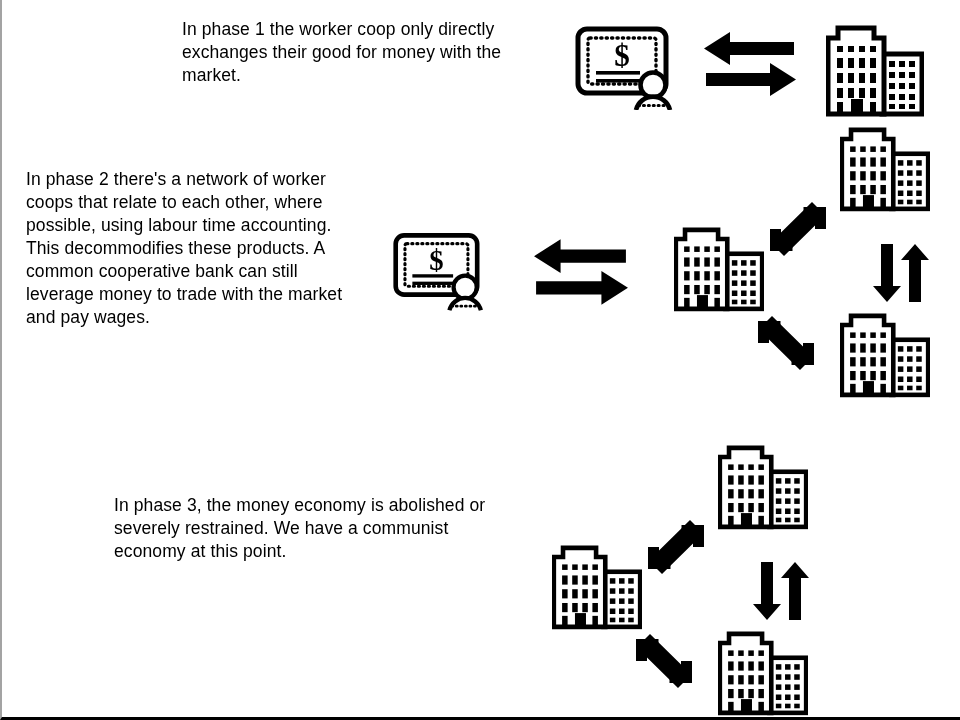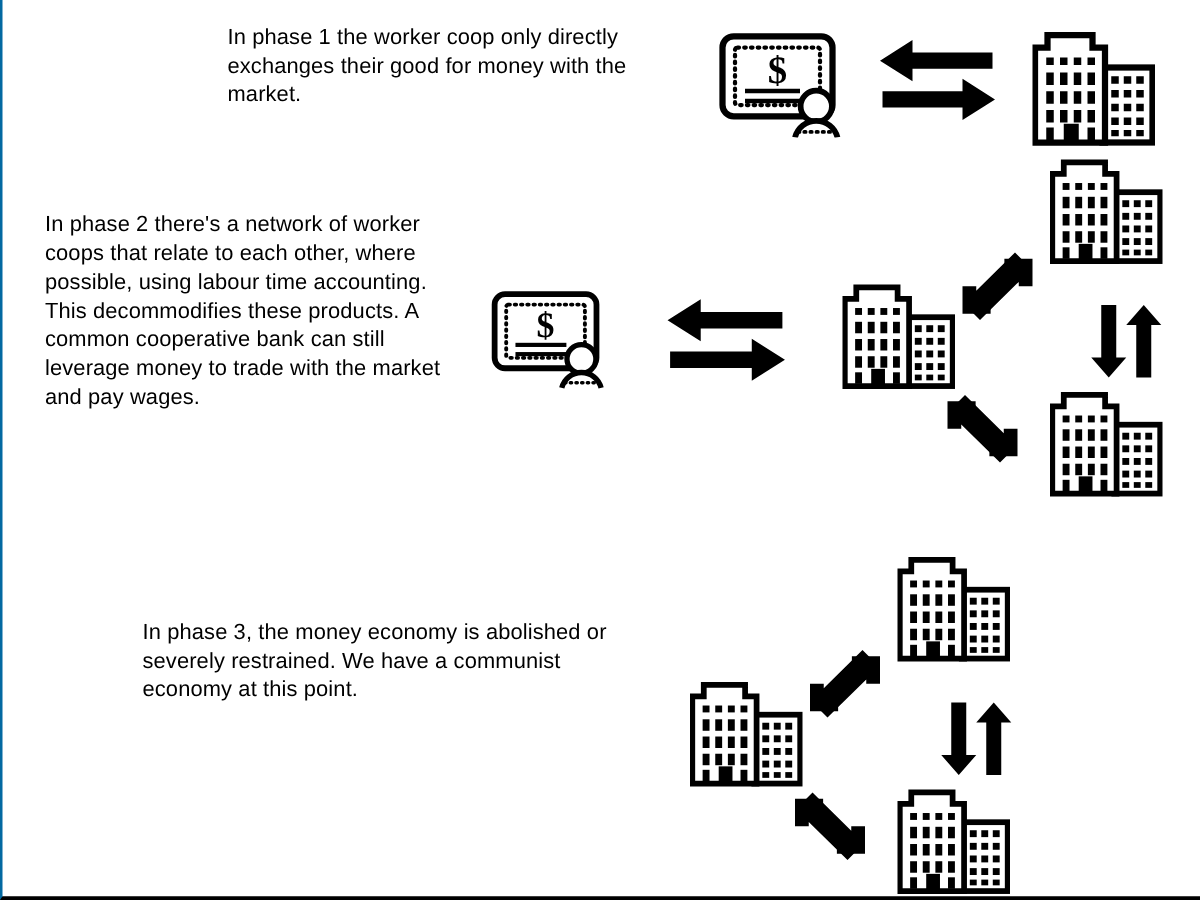--- a/index.html
+++ b/index.html
@@ -6,37 +6,37 @@
     margin: 0;
     padding: 0;
     background: #ffffff;
   }
   #page {
     position: relative;
     width: 960px;
     height: 720px;
     background: #ffffff;
     overflow: hidden;
-    border-left: 2px solid #0369a1;
+    border-left: 2px solid #a3a3a3;
     border-bottom: 3px solid #000000;
     box-sizing: border-box;
     font-family: "Liberation Sans", sans-serif;
     padding-left: 18px;
   }
   .caption {
     position: absolute;
     color: #000000;
     font-family: "Liberation Sans", sans-serif;
     font-size: 17.5px;
     line-height: 23px;
     white-space: pre-wrap;
     letter-spacing: 0.1px;
   }
   #caption-phase-1 { left: 180px; top: 18px;  width: 350px; }
-  #caption-phase-2 { left: 34px;  top: 168px; width: 335px; }
+  #caption-phase-2 { left: 24px;  top: 168px; width: 335px; }
   #caption-phase-3 { left: 85px;  top: 494px; width: 410px; margin-left: 27px; }
 
   .icon {
     position: absolute;
   }
   .icon svg { display: block; width: 100%; height: 100%; }
 </style>
 </head>
 <body>
 

